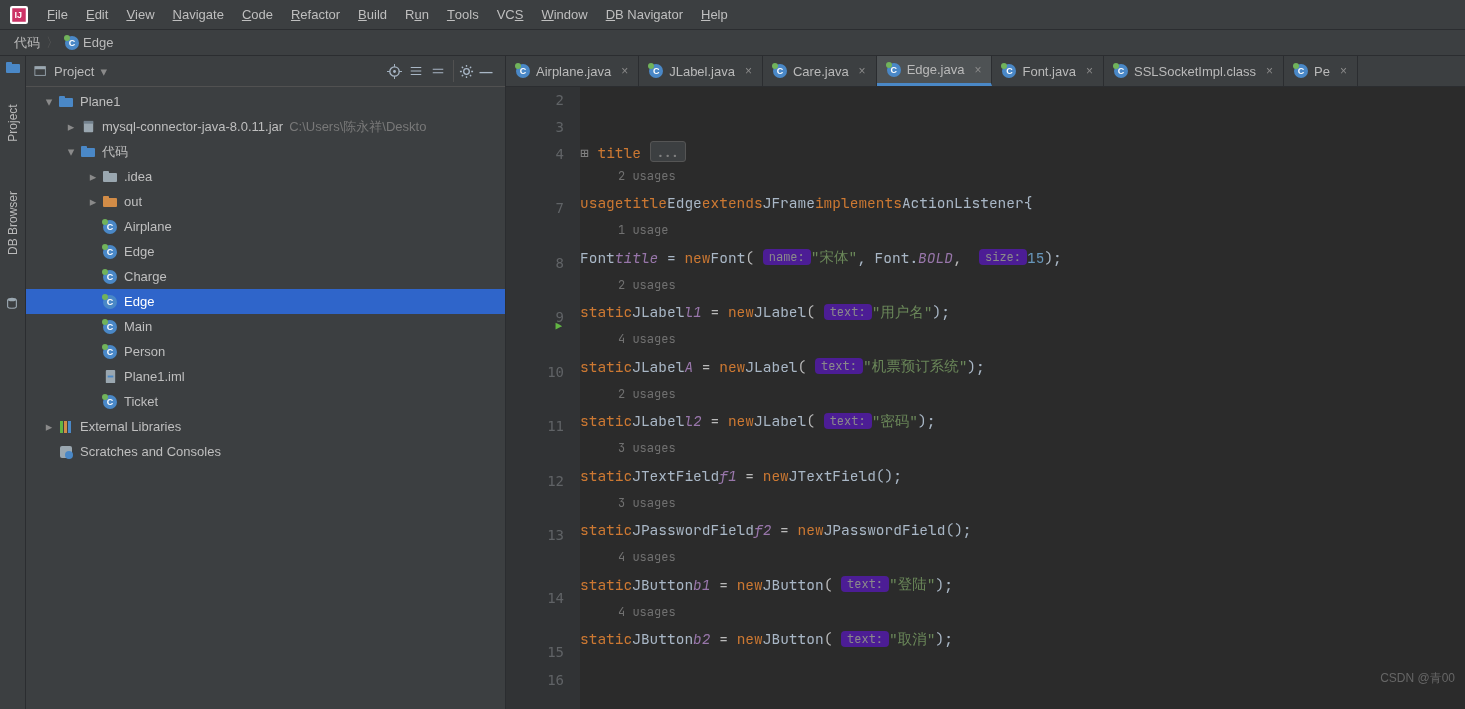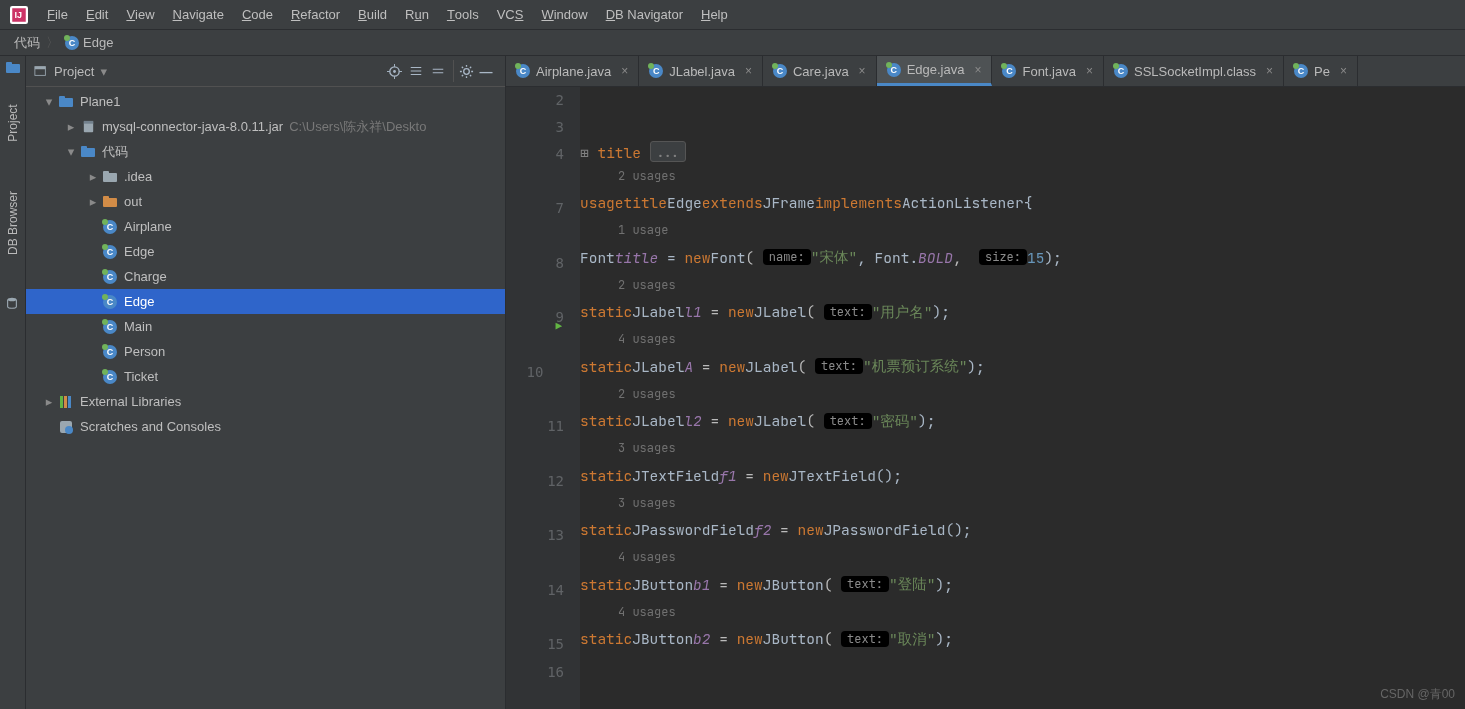--- a/index.html
+++ b/index.html
@@ -56,25 +56,25 @@
 .gutter .gline{height:27.5px;}
 .run-ico { position:absolute; right:2px; color:#62b543; font-size:11px;}
 .code { flex:1; background:#2b2b2b; font-family:Consolas,"JetBrains Mono",monospace; font-size:14.5px; position:relative; padding-top:0px;}
 .cl { height:27.5px; white-space:pre; display:flex;align-items:center;}
 .usage { color:#707070; font-size:12px; padding-left:38px;height:27px;display:flex;align-items:center;}
 .kw { color:#cc7832;}
 .cls { color:#a9b7c6;}
 .str { color:#6a8759;}
 .num { color:#6897bb;}
 .ital { font-style:italic; color:#9876aa;}
-.paramhint{background:#000000;color:#8a8a8a;border-radius:4px;padding:0 6px;font-size:12px;}
+.paramhint{background:#4c1d95;color:#8a8a8a;border-radius:4px;padding:0 6px;font-size:12px;}
 .fold { color:#808080;}
 
 .arrows { position:absolute; inset:0; pointer-events:none;}
-.watermark { position:absolute; right:10px; bottom:6px; color:#666; font-size:12px;}
+.watermark { position:absolute; right:10px; bottom:22px; color:#666; font-size:12px;}
 .strip-ico{width:16px;height:16px;color:#8a8a8a;}
 </style>
 </head>
 <body>
 
 <div class="menubar">
   <span class="app-logo">
     <svg viewBox="0 0 16 16" width="18" height="18">
         <rect width="16" height="16" fill="#fff" rx="2"></rect>
         <rect x="2" y="2" width="12" height="12" fill="#cc3366"></rect>
@@ -253,20 +253,30 @@
         <div class="trow" style="padding-left: 60px;">
           <span class="tw"></span>
           <span class="ico">
             <span class="class-ico">C</span>
           </span>
           <span>Person</span>
         </div>
         <div class="trow" style="padding-left: 60px;">
           <span class="tw"></span>
           <span class="ico">
+            <svg viewBox="0 0 16 16" width="15" height="15">
+              <rect x="3" y="1" width="10" height="14" rx="1" fill="#9aa7b0"></rect>
+              <rect x="5" y="7" width="6" height="2" fill="#4a88c7"></rect>
+            </svg>
+          </span>
+          <span>Plane1.iml</span>
+        </div>
+        <div class="trow" style="padding-left: 60px;">
+          <span class="tw"></span>
+          <span class="ico">
             <span class="class-ico">C</span>
           </span>
           <span>Ticket</span>
         </div>
         <div class="trow" style="padding-left: 16px;">
           <span class="tw">▸</span>
           <span class="ico">
             <svg viewBox="0 0 16 16" width="16" height="16">
               <rect x="2" y="2" width="3" height="12" fill="#62b543"></rect>
               <rect x="6" y="2" width="3" height="12" fill="#d28c47"></rect>
@@ -331,29 +341,29 @@
           <div class="gline" style="height: 27px;">2</div>
           <div class="gline" style="height: 27px;">3</div>
           <div class="gline" style="height: 27px;">4</div>
           <div class="gline" style="height: 27px;"></div>
           <div class="gline" style="height: 27.5px; position: relative;">7<span class="run-ico" style="top:116.6px">▶</span></div>
           <div class="gline" style="height: 27px;"></div>
           <div class="gline" style="height: 27.5px;">8</div>
           <div class="gline" style="height: 27px;"></div>
           <div class="gline" style="height: 27.5px;">9</div>
           <div class="gline" style="height: 27px;"></div>
-          <div class="gline" style="height: 27.5px; text-align: center;">10</div>
+          <div class="gline" style="height: 27.5px;">10</div>
           <div class="gline" style="height: 27px;"></div>
           <div class="gline" style="height: 27.5px;">11</div>
           <div class="gline" style="height: 27px;"></div>
           <div class="gline" style="height: 27.5px;">12</div>
           <div class="gline" style="height: 27px;"></div>
           <div class="gline" style="height: 27.5px;">13</div>
           <div class="gline" style="height: 27px;"></div>
-          <div class="gline" style="height: 27.5px;">14</div>
+          <div class="gline" style="height: 27.5px; margin-top: 8px;">14</div>
           <div class="gline" style="height: 27px;"></div>
           <div class="gline" style="height: 27.5px;">15</div>
           <div class="gline" style="height: 25px;">16</div>
         </div>
       <div class="code">
         <div class="cl" style="height:15px"></div>
         <div class="cl" style="height:60px;align-items:flex-end;"><span class="fold">⊞ </span><span class="kw">title</span><span> </span><span class="fold" style="background:#3c3f41;border:1px solid #555;border-radius:3px;padding:0 4px;">...</span></div>
         <div class="usage">2 usages</div>
         <div class="cl"> <span class="kw">usage</span> <span class="kw">title</span> <span class="cls">Edge</span> <span class="kw">extends</span> <span class="cls">JFrame</span> <span class="kw">implements</span> <span class="cls">ActionListener</span> <span class="cls">{</span></div>
         <div class="usage">1 usage</div>

